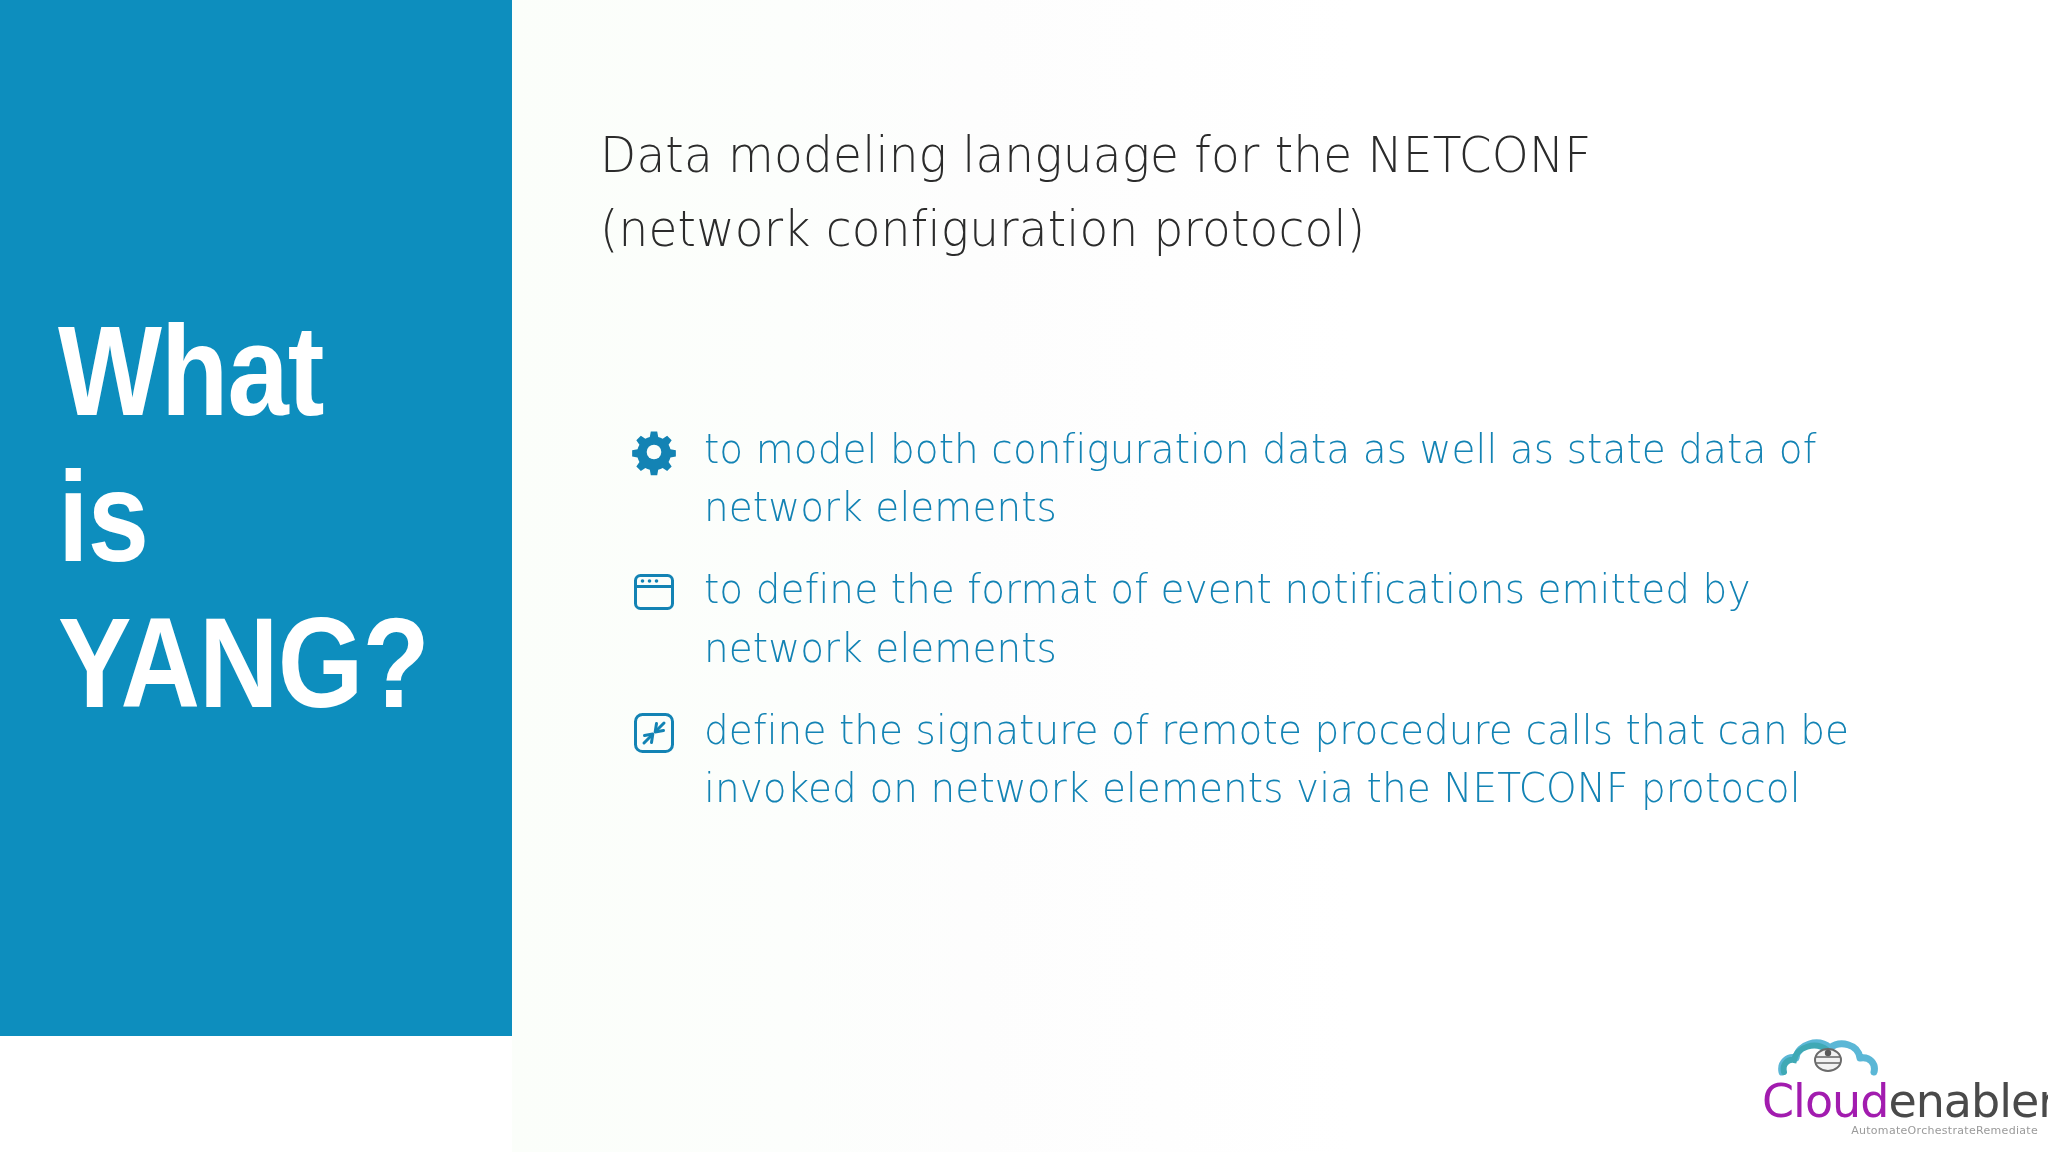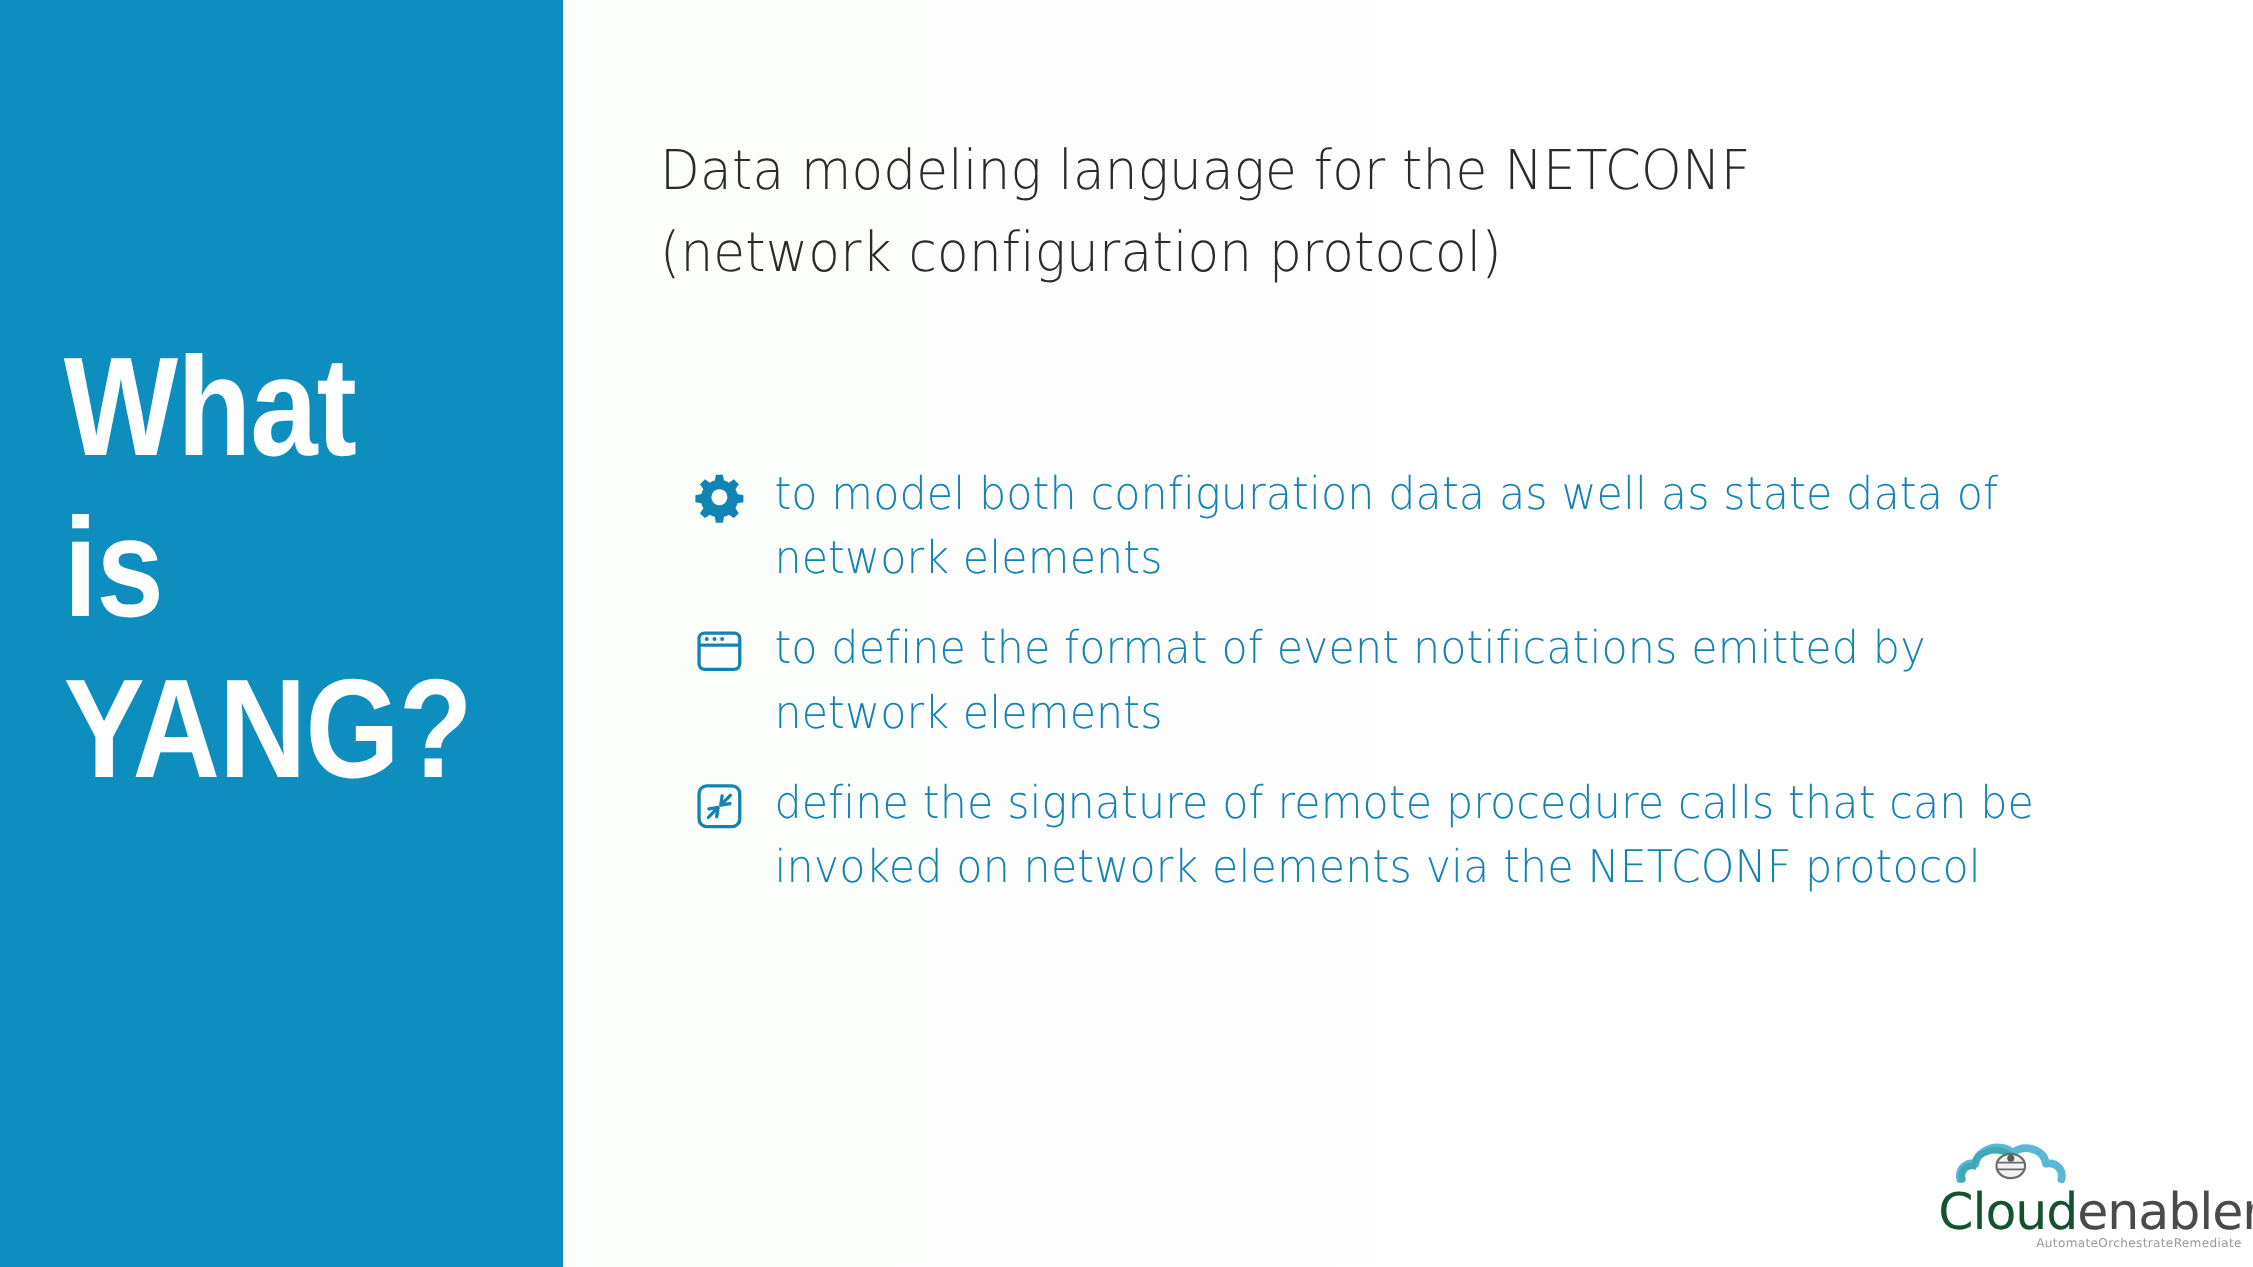--- a/index.html
+++ b/index.html
@@ -21,21 +21,21 @@
     background: #ffffff;
     overflow: hidden;
   }
 
   
   .sidebar {
     position: absolute;
     left: 0;
     top: 0;
     width: 512px;
-    height: 1152px;
+    height: 1036px;
     background: #0d8ebe;
   }
 
   .sidebar-title {
     position: absolute;
     left: 58px;
     top: 298px;
     width: 440px;
     color: #ffffff;
     font-family: "Liberation Sans Narrow", "Liberation Sans", sans-serif;
@@ -125,21 +125,21 @@
   .logo-wordmark {
     position: absolute;
     left: 0;
     top: 42px;
     font-family: "DejaVu Sans", sans-serif;
     font-size: 46px;
     font-weight: 400;
     letter-spacing: -1px;
     white-space: nowrap;
   }
-  .logo-cloud { color: #14532d; }
+  .logo-cloud { color: #a21caf; }
   .logo-enablers { color: #4a4a4a; }
   .logo-tagline {
     position: absolute;
     left: 2px;
     top: 92px;
     width: 274px;
     display: flex;
     justify-content: flex-end;
     font-family: "DejaVu Sans", sans-serif;
     font-size: 11px;

